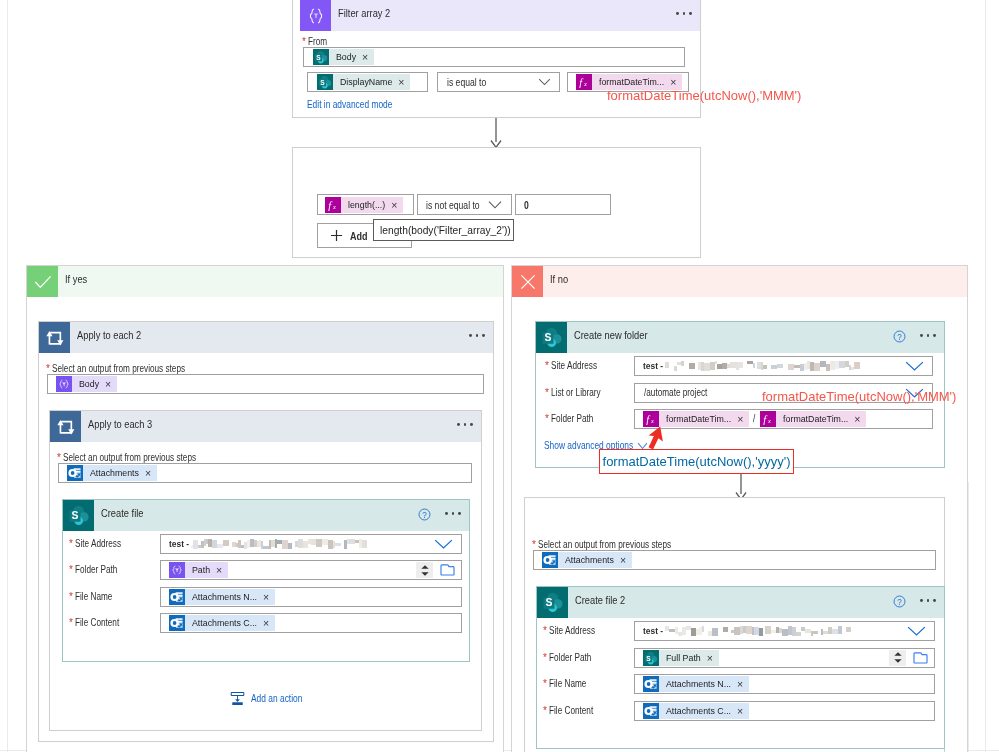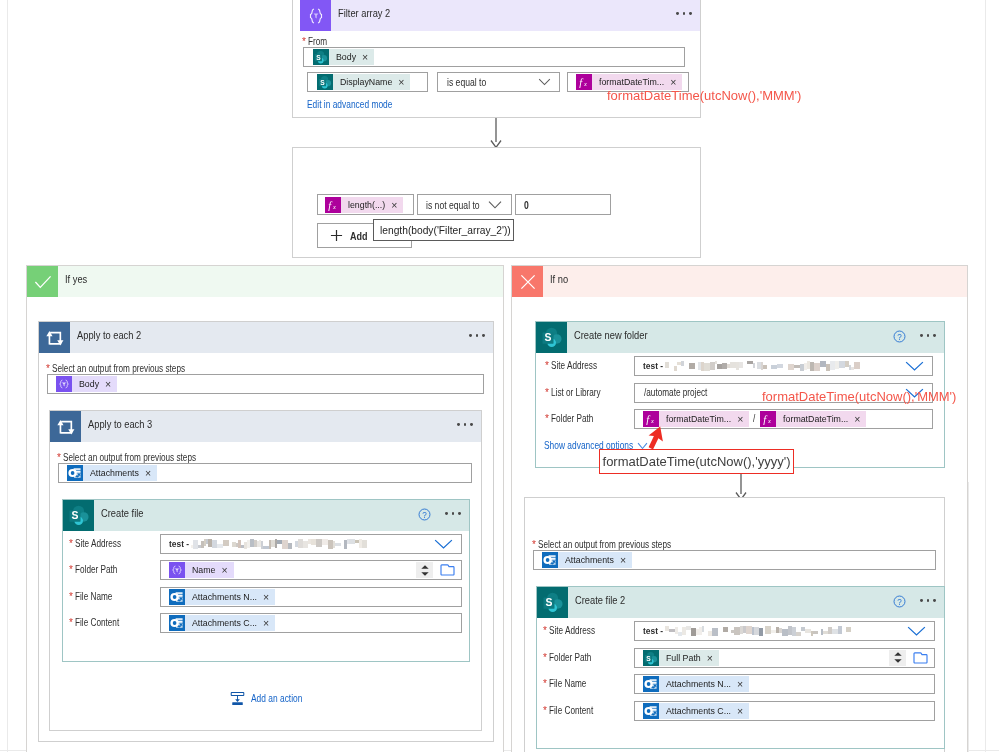--- a/index.html
+++ b/index.html
@@ -350,21 +350,21 @@
               </div>
               <div class="abs" style="left: 6px; top: 65.4px;"><span class="req">*</span><span class="fld-lbl">Folder Path</span></div>
               <div class="inpt" style="left: 97px; top: 60.4px; width: 302px; height: 20px;">
                 <span style="margin-left: 8px; line-height: 0;"><span class="chip pv">
                     <span class="ci"><svg width="16" height="16" viewBox="0 0 16 16">
                         <rect width="16" height="16" fill="#7a52f0"></rect>
                         <path d="M6.0 4.2 C5.0 4.5 4.8 5.1 4.8 6.1 C4.8 7.2 4.5 7.7 3.7 7.9 L3.7 8.1 C4.5 8.3 4.8 8.8 4.8 9.9 C4.8 10.9 5.0 11.5 6.0 11.8" stroke="#fff" stroke-width=".72" fill="none" stroke-linecap="round"></path>
                         <path d="M10.0 4.2 C11.0 4.5 11.2 5.1 11.2 6.1 C11.2 7.2 11.5 7.7 12.3 7.9 L12.3 8.1 C11.5 8.3 11.2 8.8 11.2 9.9 C11.2 10.9 11.0 11.5 10.0 11.8" stroke="#fff" stroke-width=".72" fill="none" stroke-linecap="round"></path>
                         <path d="M5.9 6.4 h4.2 l-1.5 1.8 v2.2 l-1.1 -.8 v-1.4 z" fill="#fff" opacity=".78"></path>
                       </svg></span>
-                    <span class="ct">Name</span>
+                    <span class="ct">Path</span>
                     <span class="cx">×</span>
                   </span></span>
                 <span style="position: absolute; right: 28px; top: 1px; bottom: 1px; width: 17px; background: rgb(238, 238, 238); display: flex; flex-direction: column; align-items: center; justify-content: center; gap: 3px;">
                   <svg width="8" height="4" viewBox="0 0 10 5">
                     <path d="M5 0.4 L9.6 4.8 H0.4 Z" fill="#333333"></path>
                   </svg>
                   <svg width="8" height="4" viewBox="0 0 10 5">
                     <path d="M5 4.6 L0.4 0.2 H9.6 Z" fill="#333333"></path>
                   </svg>
                 </span>
@@ -707,19 +707,19 @@
                 </span></span>
             </div>
           </div>
     </div>
   </div>
 </div>
 
 <div class="ann" style="left:607px;top:88px;">formatDateTime(utcNow(),'MMM')</div>
 <div class="ann" style="left:762px;top:389px;">formatDateTime(utcNow(),'MMM')</div>
 <div class="annbox" style="left:599px;top:449px;width:195px;height:25px;">
-  <span style="color:#404040;font-size:13px;">formatDateTime(utcNow(),'yyyy')</span>
+  <span style="color:#0369a1;font-size:13px;">formatDateTime(utcNow(),'yyyy')</span>
 </div>
 <svg class="abs" style="left:647px;top:426px;" width="26" height="26">
   <path d="M13.2 0.5 L15.9 15.5 L11.4 12.3 L6.0 23.5 L1.6 21.2 L6.9 10.1 L1.6 9.6 Z" fill="#ed2d24"></path>
 </svg>
 
 </div>
 
 </body></html>

